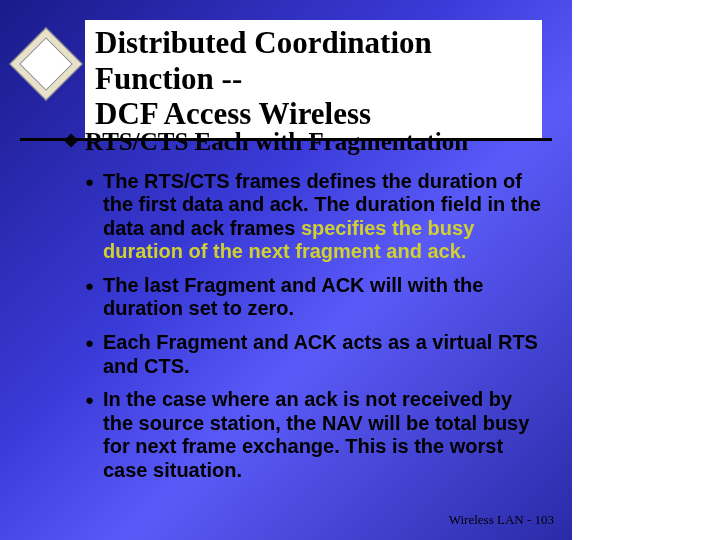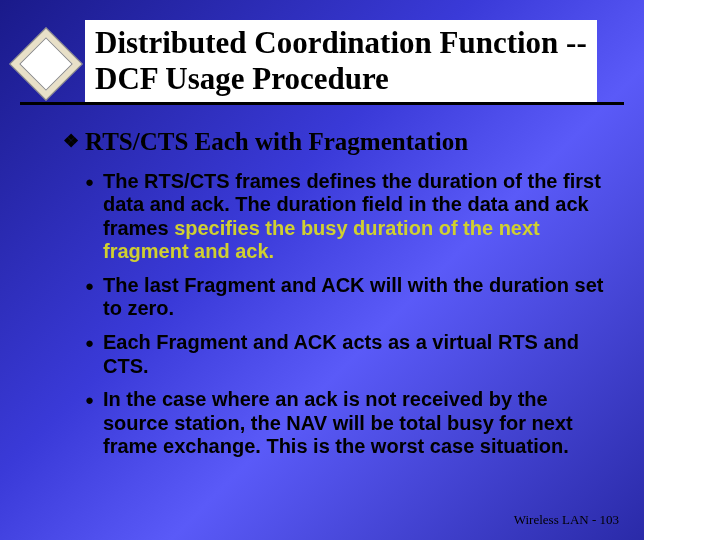--- a/index.html
+++ b/index.html
@@ -4,21 +4,21 @@
 <style>
   html, body {
     margin: 0;
     padding: 0;
     width: 720px;
     height: 540px;
     overflow: hidden;
     font-family: "Times New Roman", Times, serif;
   }
   .slide {
-    width: 644px;
+    width: 572px;
     height: 540px;
     background: linear-gradient(135deg, #1a1a8a 0%, #3a3ad8 40%, #5a5af8 60%, #2a2aa8 100%);
     position: relative;
   }
   .title-area {
     position: absolute;
     top: 20px;
     left: 85px;
     right: 30px;
   }
@@ -100,40 +100,40 @@
     top: 3px;
     font-size: 15px;
     color: #000;
   }
   .highlight {
     color: #d0d030;
   }
 
   .footer {
     position: absolute;
-    right: 25px;
+    right: 18px;
     bottom: 12px;
     font-family: "Times New Roman", Times, serif;
     font-size: 13px;
     color: #000;
   }
 </style>
 </head>
 <body>
 
 <div class="slide">
 
   <div class="title-area">
     <div class="title-diamond">
       <div class="outer"></div>
       <div class="inner"></div>
     </div>
     <div class="title-text">
       <span>Distributed Coordination Function --</span><br>
-      <span>DCF Usage Procedure</span>
+      <span>DCF Access Wireless</span>
     </div>
     <div class="title-underline"></div>
   </div>
 
   <div class="content">
 
     <div class="level1">
       <span class="bullet-sym">❖</span>
       <span>RTS/CTS Each with Fragmentation</span>
     </div>

